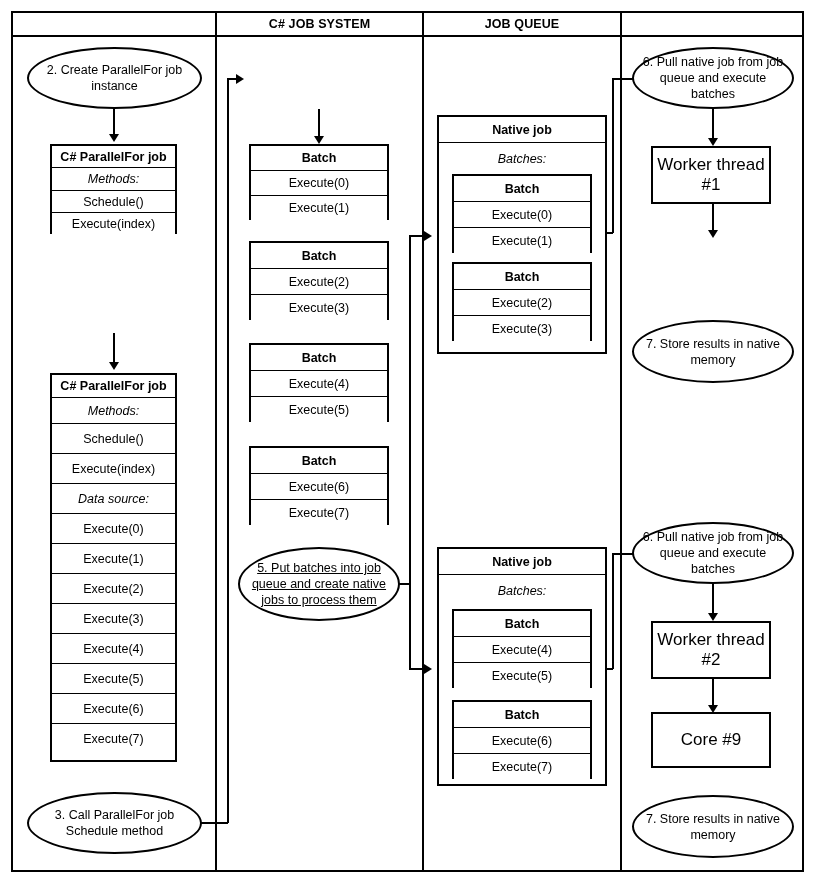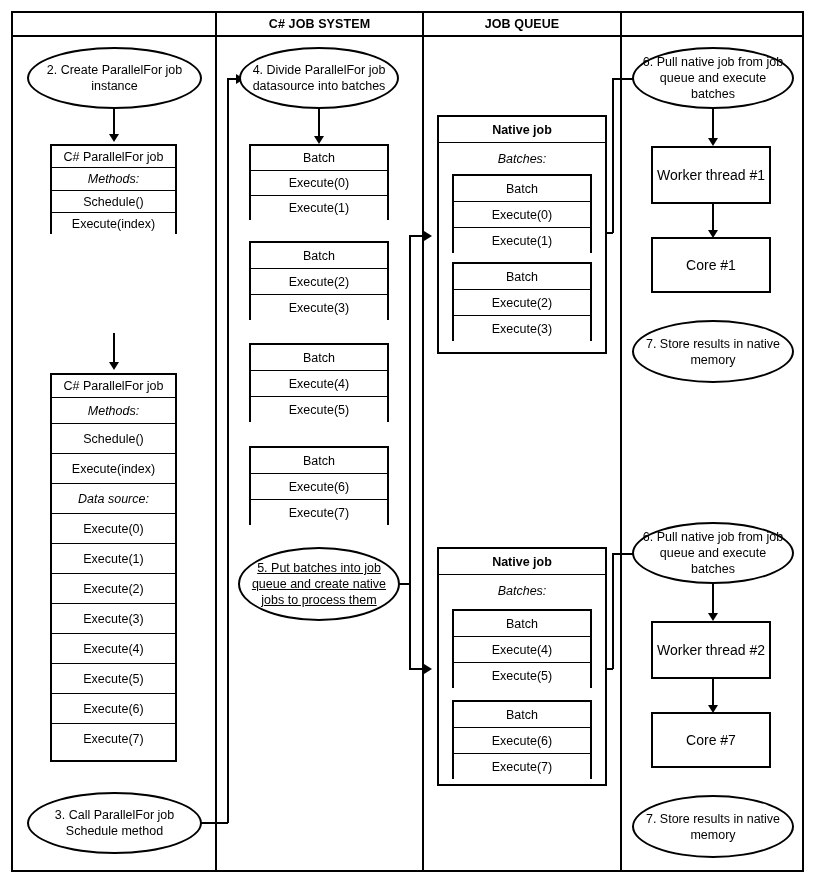--- a/index.html
+++ b/index.html
@@ -70,21 +70,21 @@
     padding: 0 8px;
   }
   .plainbox {
     position: absolute;
     box-sizing: border-box;
     border: 2px solid #000;
     background: #fff;
     display: flex;
     align-items: center;
     justify-content: center;
-    font-size: 14px;
+    font-size: 17px;
     color: #000;
     text-align: center;
   }
   
   .tbl {
     position: absolute;
     box-sizing: border-box;
     border: 2px solid #000;
     background: #fff;
   }
@@ -93,21 +93,21 @@
     border-bottom: 1px solid #000;
     display: flex;
     align-items: center;
     justify-content: center;
     font-size: 12.5px;
     color: #000;
     text-align: center;
     background: #fff;
   }
   .tbl .row:last-child { border-bottom: none; }
-  .tbl .row.head { font-weight: normal; }
+  .tbl .row.head { font-weight: bold; }
   .tbl .row.sect { font-style: italic; }
   
   .njob {
     position: absolute;
     box-sizing: border-box;
     border: 2px solid #000;
     background: #fff;
   }
   .njob .nhead {
     box-sizing: border-box;
@@ -191,21 +191,20 @@
     <div class="row" style="height:30px;">Execute(7)</div>
   </div>
 
   <div class="oval" style="left:27px;top:792px;width:175px;height:62px;">3. Call ParallelFor job Schedule method</div>
 
   <div class="conn hseg" style="left:200px;top:822px;width:28px;"></div>
   <div class="conn vseg" style="left:227px;top:79px;height:744px;"></div>
   <div class="conn hseg" style="left:227px;top:78px;width:12px;"></div>
   <div class="arrow-right" style="left:236px;top:74px;"></div>
 
-  <div class="oval" style="left:239px;top:47px;width:160px;height:62px;">4. Divide ParallelFor job datasource into batches</div>
 
   <div class="conn vseg" style="left:318px;top:109px;height:30px;"></div>
   <div class="arrow-down" style="left:314px;top:136px;"></div>
 
   <div class="tbl" style="left:249px;top:144px;width:140px;height:76px;">
     <div class="row head" style="height:25px;">Batch</div>
     <div class="row" style="height:25px;">Execute(0)</div>
     <div class="row" style="height:24px;">Execute(1)</div>
   </div>
 
@@ -280,30 +279,29 @@
 
   <div class="oval" style="left:632px;top:47px;width:162px;height:62px;">6. Pull native job from job queue and execute batches</div>
   <div class="conn vseg" style="left:712px;top:109px;height:32px;"></div>
   <div class="arrow-down" style="left:708px;top:138px;"></div>
 
   <div class="plainbox" style="left:651px;top:146px;width:120px;height:58px;">Worker thread #1</div>
 
   <div class="conn vseg" style="left:712px;top:204px;height:29px;"></div>
   <div class="arrow-down" style="left:708px;top:230px;"></div>
 
-  <div class="plainbox" style="left:651px;top:237px;width:120px;height:56px;">Core #1</div>
 
   <div class="oval" style="left:632px;top:320px;width:162px;height:63px;">7. Store results in native memory</div>
 
   <div class="oval" style="left:632px;top:522px;width:162px;height:62px;">6. Pull native job from job queue and execute batches</div>
   <div class="conn vseg" style="left:712px;top:584px;height:32px;"></div>
   <div class="arrow-down" style="left:708px;top:613px;"></div>
 
   <div class="plainbox" style="left:651px;top:621px;width:120px;height:58px;">Worker thread #2</div>
 
   <div class="conn vseg" style="left:712px;top:679px;height:29px;"></div>
   <div class="arrow-down" style="left:708px;top:705px;"></div>
 
-  <div class="plainbox" style="left:651px;top:712px;width:120px;height:56px;">Core #7</div>
+  <div class="plainbox" style="left:651px;top:712px;width:120px;height:56px;">Core #9</div>
 
   <div class="oval" style="left:632px;top:795px;width:162px;height:63px;">7. Store results in native memory</div>
 
 </div>
 
 </body></html>

